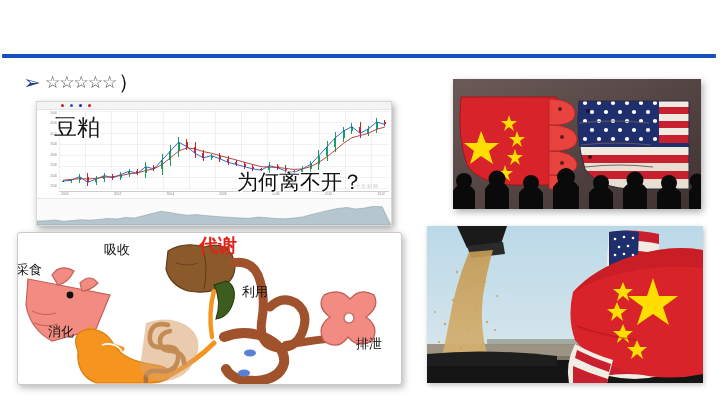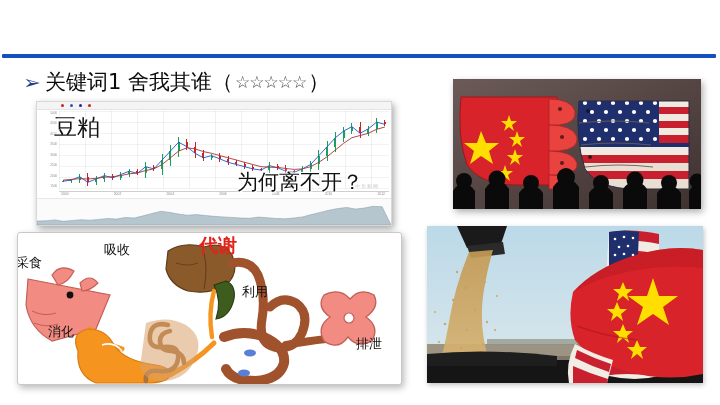--- a/index.html
+++ b/index.html
@@ -125,21 +125,20 @@
 </style>
 </head>
 <body>
 
 <div class="slide">
 
   <div class="divider"></div>
 
   <div class="bullet-line">
     <span class="bullet-arrow">➢</span>
-    <span class="bullet-text">关键词1 舍我其谁（</span>
     <span class="stars">☆☆☆☆☆</span>
     <span class="bullet-text">）</span>
   </div>
 
   <div class="chart-card">
     <div class="chart-legend">
       <span class="lg">
           <i class="lgdot" style="background:#cc2222"></i>
         </span>
       <span class="lg">
@@ -394,21 +393,21 @@
         <ellipse cx="226" cy="140" rx="6" ry="3.4" fill="#5A7FD6"></ellipse>
       </g>
 
       <path d="M268 112 Q290 108 308 106" stroke="#A0522D" stroke-width="8" fill="none" stroke-linecap="round"></path>
       <g>
         <path d="M306 62 Q322 54 332 66 Q342 54 356 62 Q362 74 348 84 Q362 94 354 108 Q340 116 330 104 Q320 118 306 108 Q298 94 312 84 Q298 74 306 62 Z" fill="#F28B82" stroke="#C26058" stroke-width="1.3"></path>
         <circle cx="331" cy="85" r="5" fill="#fff" stroke="#C26058" stroke-width="1.2"></circle>
       </g>
     </svg>
 
-    <div class="dlabel" style="left:-2px;top:21px;">采食</div>
+    <div class="dlabel" style="left:-2px;top:28px;">采食</div>
     <div class="dlabel" style="left:86px;top:8px;">吸收</div>
     <div class="dlabel red" style="left:181px;top:0px;">代谢</div>
     <div class="dlabel" style="left:224px;top:50px;">利用</div>
     <div class="dlabel" style="left:30px;top:90px;">消化</div>
     <div class="dlabel" style="left:338px;top:102px;">排泄</div>
   </div>
 
   <div class="photo photo-fists">
     <svg viewBox="0 0 248 130" preserveAspectRatio="none" aria-hidden="true">
       <defs>

